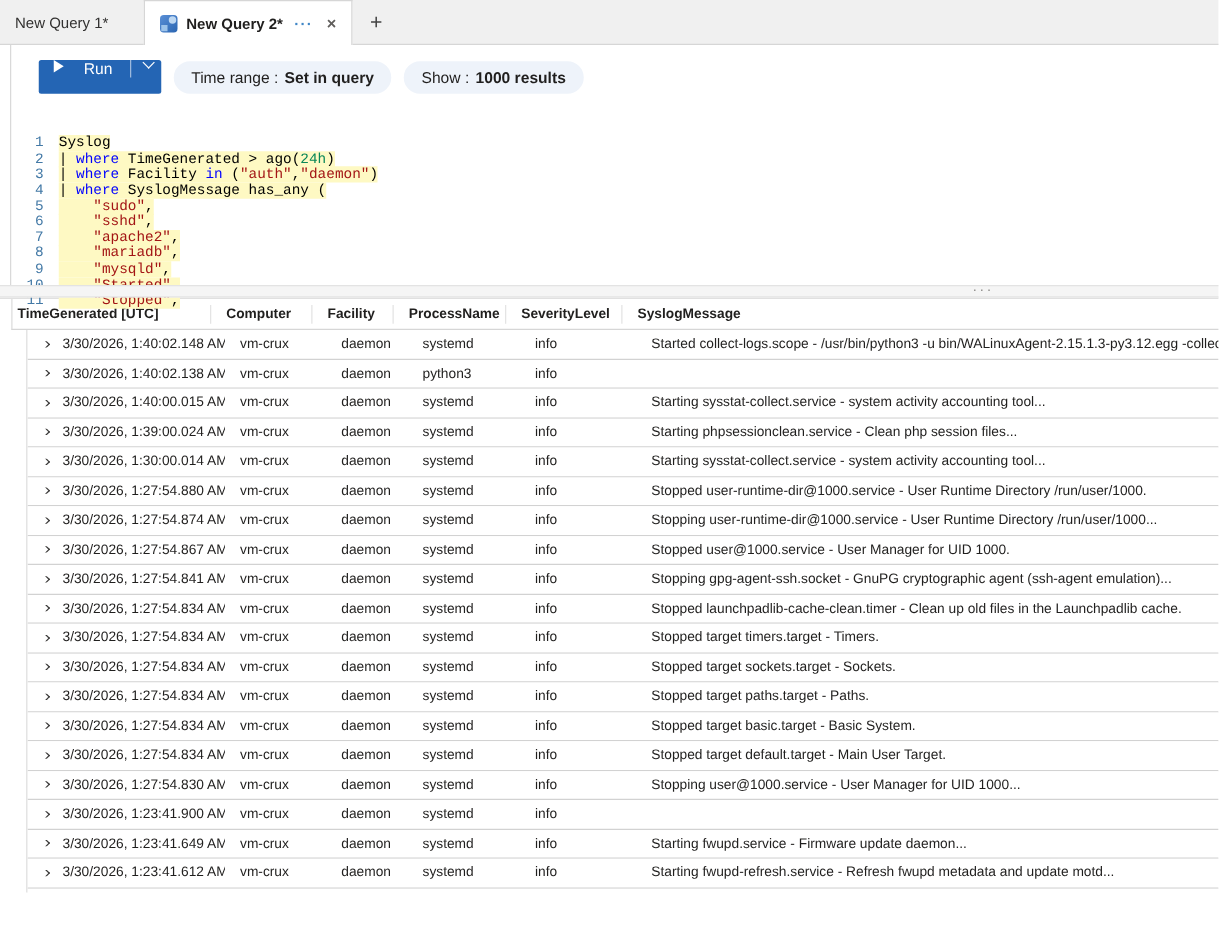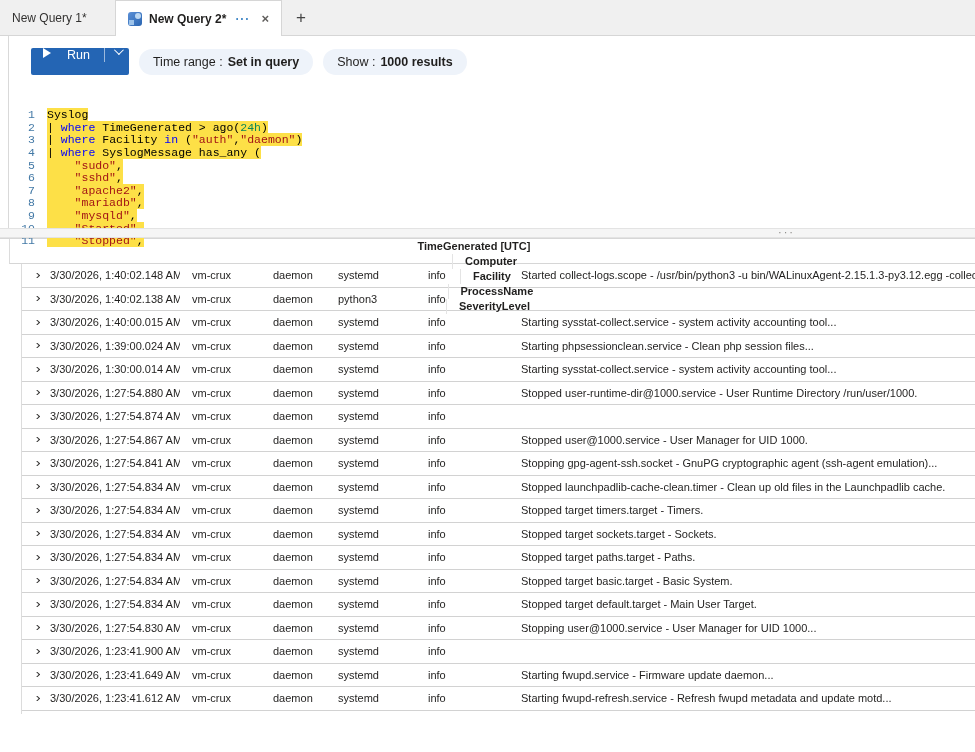--- a/index.html
+++ b/index.html
@@ -42,21 +42,21 @@
     background:#eef3fa; border-radius:13px; font-size:12.5px; color:#201f1e; cursor:pointer; }
   .pill b { font-weight:bold; }
 
   
   .editor { margin-top:9px; font-family:"Liberation Mono","DejaVu Sans Mono",monospace;
     font-size:11.5px; line-height:12.6px; white-space:pre; }
   .ed-line { display:flex; }
   .ed-num { width:38px; text-align:right; padding-right:12px; color:#4379a6; flex:0 0 auto;
     user-select:none; }
   .ed-code { flex:1; }
-  .ed-sel { background:#fde047; }
+  .ed-sel { background:#fef9c3; }
   .tok-plain { color:#000; }
   .tok-kw { color:#0000ff; }
   .tok-str { color:#a31515; }
   .tok-num { color:#098658; }
 
   
   .splitter { position:relative; height:10px; background:#f5f5f5; border-top:1px solid #e3e3e3;
     border-bottom:1px solid #e3e3e3; cursor:row-resize; }
   .splitter-dots { position:absolute; left:778px; top:-3px; color:#8a8886; font-size:11px;
     letter-spacing:2px; }
@@ -65,21 +65,21 @@
   .results-tabs { display:flex; align-items:flex-end; gap:22px; padding:7px 0 0 25px; height:28px; }
   .rtab { font-size:12.5px; padding-bottom:6px; color:#323130; cursor:pointer; position:relative; }
   .rtab.active { font-weight:bold; color:#201f1e; }
   .rtab.active::after { content:""; position:absolute; left:-3px; right:-3px; bottom:0;
     height:2.5px; background:#0f6cbd; }
 
   
   .grid { border-top:1px solid #d6d6d6; }
   .ghead { display:flex; align-items:center; height:25px; border-bottom:1px solid #d6d6d6;
     font-size:11px; font-weight:bold; color:#201f1e; margin-left:9px;
-    border-left:1px solid #dcdcdc;flex-direction:column; }
+    border-left:1px solid #dcdcdc; }
   .ghead .hc { padding-left:12px; white-space:nowrap; overflow:hidden; border-left:1px solid #e4e4e4;
     height:15px; line-height:15px; }
   .ghead .hc:first-child { border-left:none; padding-left:4px; }
   .gbody { height:450px; overflow:hidden; margin-left:21px; border-left:1px solid #dcdcdc; }
   .trow { display:flex; align-items:center; height:23.5px; border-bottom:1px solid #d2d2d2;
     font-size:11px; color:#201f1e; cursor:pointer; background:#fff; }
   .cell { white-space:nowrap; overflow:hidden; padding-left:12px; }
   .chev-cell { width:28px; flex:0 0 auto; display:flex; justify-content:center; padding:0; }
   .chev { width:5px; height:5px; border-top:1.4px solid #3b3a39; border-right:1.4px solid #3b3a39;
     transform:rotate(45deg); }
@@ -220,20 +220,21 @@
         </div>
         <div class="trow">
           <div class="cell chev-cell">
             <span class="chev"></span>
           </div>
           <div class="cell c-time">3/30/2026, 1:27:54.874 AM</div>
           <div class="cell c-computer">vm-crux</div>
           <div class="cell c-facility">daemon</div>
           <div class="cell c-process">systemd</div>
           <div class="cell c-severity">info</div>
+          <div class="cell c-message">Stopping user-runtime-dir@1000.service - User Runtime Directory /run/user/1000...</div>
         </div>
         <div class="trow">
           <div class="cell chev-cell">
             <span class="chev"></span>
           </div>
           <div class="cell c-time">3/30/2026, 1:27:54.867 AM</div>
           <div class="cell c-computer">vm-crux</div>
           <div class="cell c-facility">daemon</div>
           <div class="cell c-process">systemd</div>
           <div class="cell c-severity">info</div>

